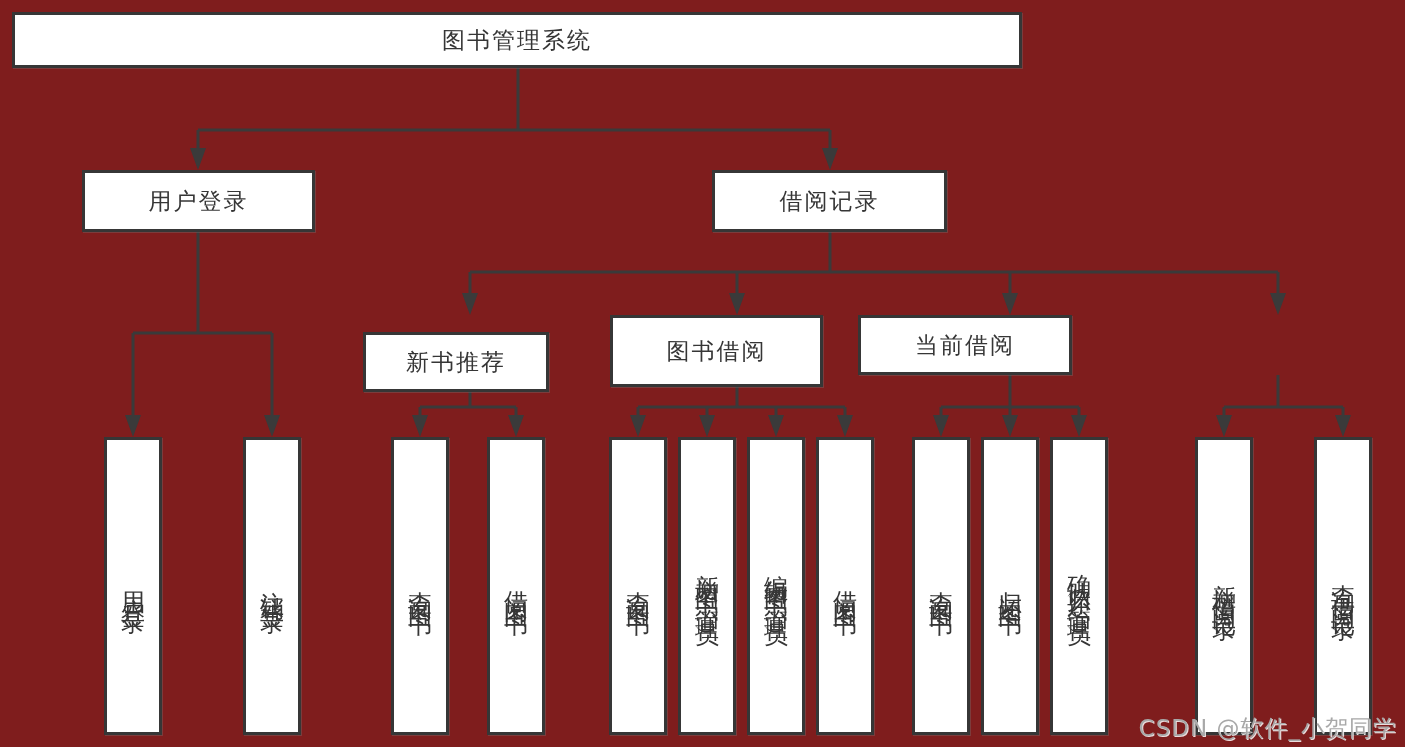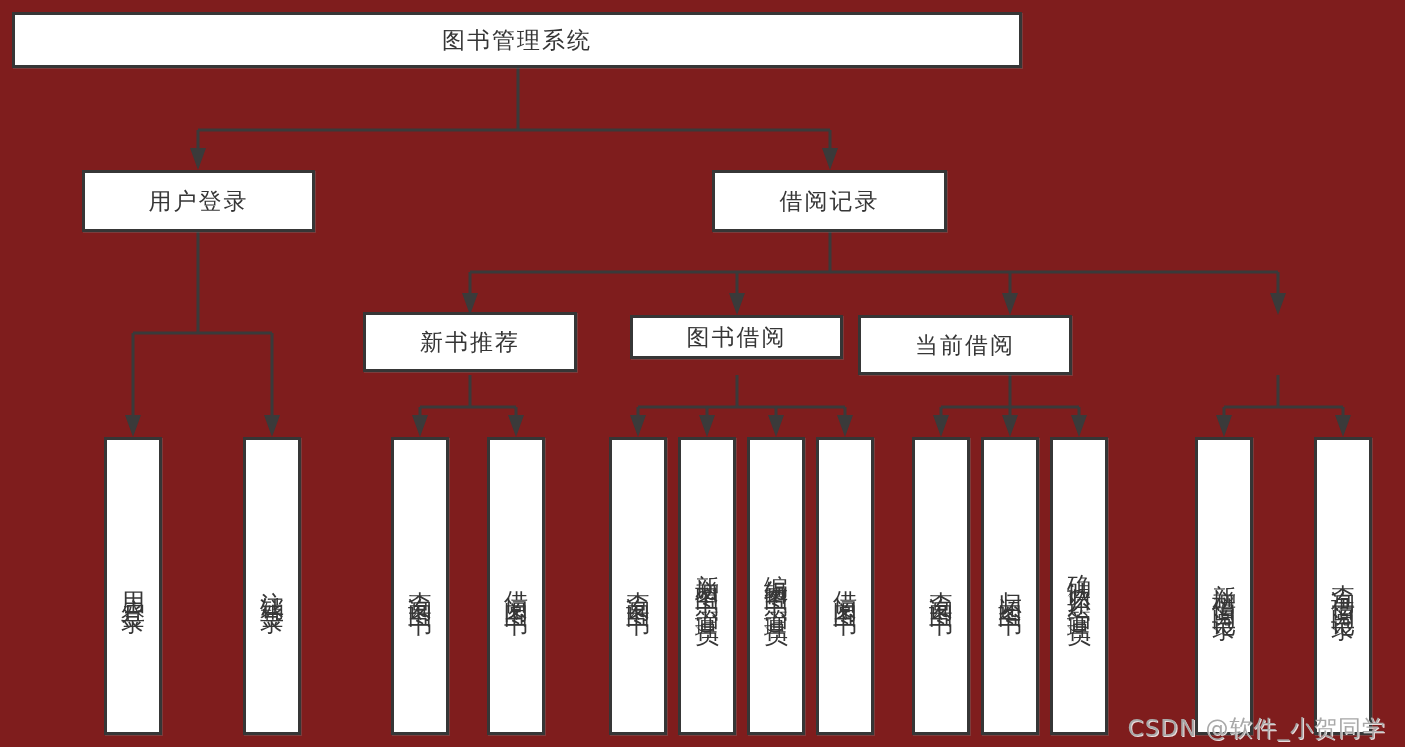--- a/index.html
+++ b/index.html
@@ -13,21 +13,21 @@
     border:3px solid #363636;color:#363636;
     display:flex;align-items:center;justify-content:center;
     box-shadow:1px 1px 0 rgba(120,120,120,0.35);
   }
   .h-label{font-size:23px;letter-spacing:2px;white-space:nowrap;}
   .v-label{
     writing-mode:vertical-rl;text-orientation:mixed;
     font-size:24px;letter-spacing:7px;line-height:1;white-space:nowrap;
   }
   .watermark{
-    position:absolute;right:19px;bottom:3px;z-index:5;
+    position:absolute;right:8px;bottom:3px;z-index:5;
     font-size:23px;letter-spacing:1px;color:#a8a8a8;
     text-shadow:1px 1px 0 rgba(255,255,255,0.85);
     white-space:nowrap;
   }
 </style>
 </head>
 <body>
 
 <div class="canvas">
 
@@ -55,24 +55,24 @@
     <span class="h-label">图书管理系统</span>
   </div>
 
   <div class="box" style="left:82px;top:170px;width:233px;height:62px">
     <span class="h-label">用户登录</span>
   </div>
   <div class="box" style="left:712px;top:170px;width:235px;height:62px">
     <span class="h-label">借阅记录</span>
   </div>
 
-  <div class="box" style="left:363px;top:312px;width:214px;height:60px">
+  <div class="box" style="left:363px;top:332px;width:186px;height:60px">
     <span class="h-label">新书推荐</span>
   </div>
-  <div class="box" style="left:630px;top:315px;width:213px;height:44px">
+  <div class="box" style="left:610px;top:315px;width:213px;height:72px">
     <span class="h-label">图书借阅</span>
   </div>
   <div class="box" style="left:858px;top:315px;width:214px;height:60px">
     <span class="h-label">当前借阅</span>
   </div>
 
   <div class="box leaf" style="left:104px;top:437px;width:58px;height:298px">
     <span class="v-label">用户登录</span>
   </div>
   <div class="box leaf" style="left:243px;top:437px;width:58px;height:298px">

